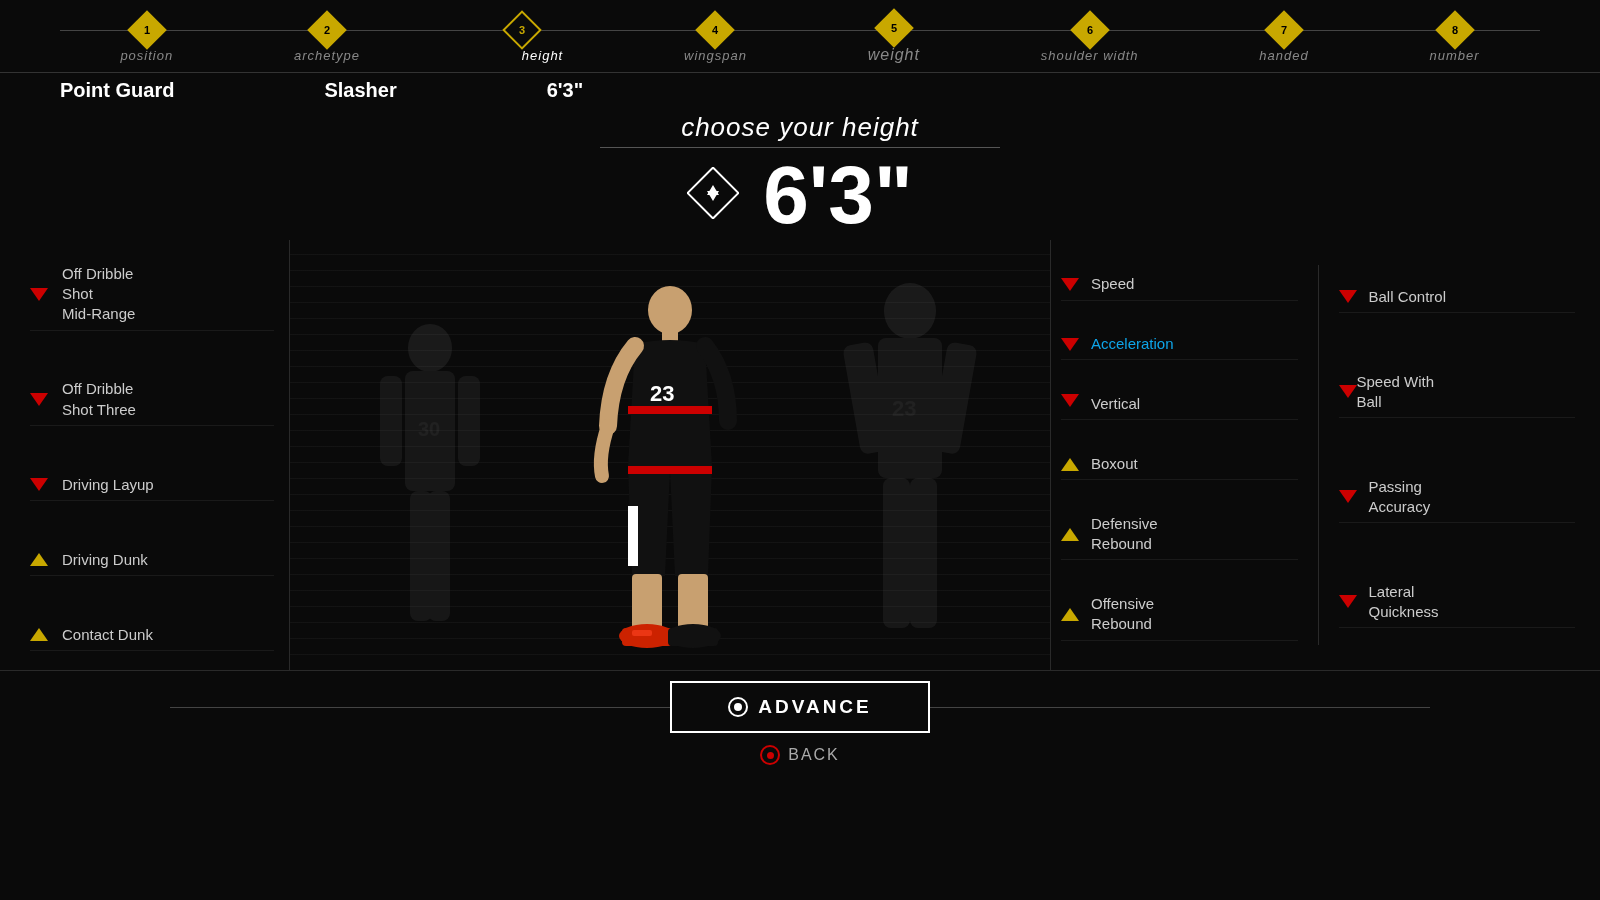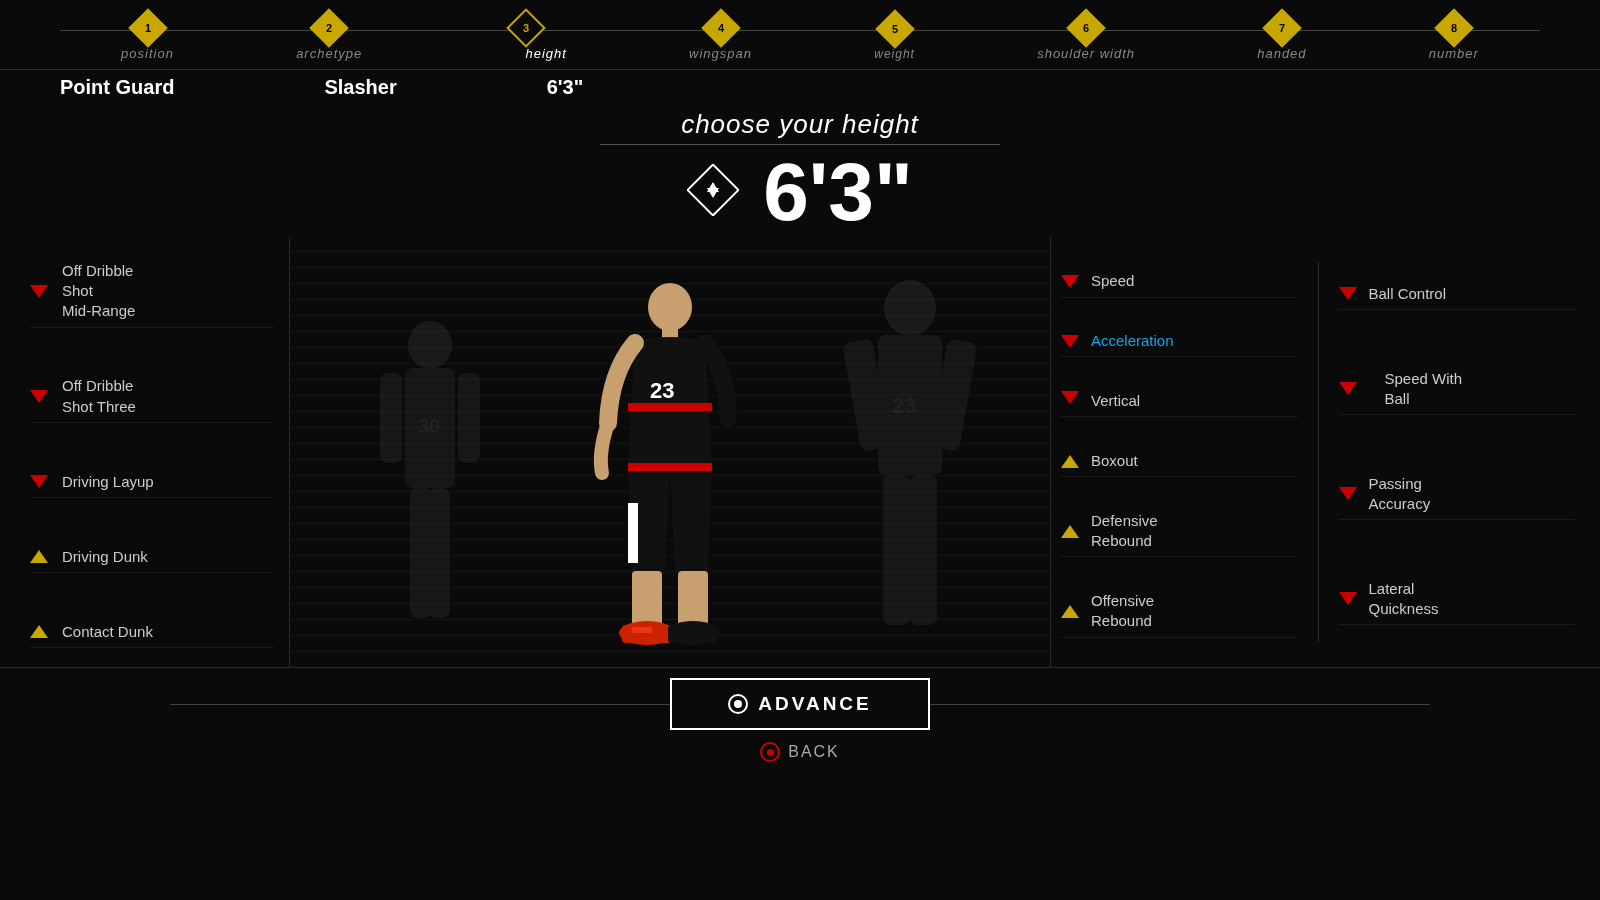--- a/index.html
+++ b/index.html
@@ -38,21 +38,21 @@
     <div style="display: flex; flex-direction: column; align-items: center; gap: 4px; z-index: 1;">
       <div style="width: 28px; height: 28px; background: rgb(200, 168, 0); transform: rotate(45deg); display: flex; align-items: center; justify-content: center;">
         <span style="transform: rotate(-45deg); font-size: 11px; font-weight: bold; color: rgb(0, 0, 0);">4</span>
       </div>
       <div style="font-size: 13px; color: rgb(136, 136, 136); font-style: italic; letter-spacing: 1px;">wingspan</div>
     </div>
     <div style="display: flex; flex-direction: column; align-items: center; gap: 4px; z-index: 1;">
       <div style="width: 28px; height: 28px; background: rgb(200, 168, 0); transform: rotate(45deg); display: flex; align-items: center; justify-content: center;">
         <span style="transform: rotate(-45deg); font-size: 11px; font-weight: bold; color: rgb(0, 0, 0);">5</span>
       </div>
-      <div style="font-size: 12px; color: rgb(136, 136, 136); font-style: italic; letter-spacing: 1px;">weight</div>
+      <div style="font-size: 16px; color: rgb(136, 136, 136); font-style: italic; letter-spacing: 1px;">weight</div>
     </div>
     <div style="display: flex; flex-direction: column; align-items: center; gap: 4px; z-index: 1;">
       <div style="width: 28px; height: 28px; background: rgb(200, 168, 0); transform: rotate(45deg); display: flex; align-items: center; justify-content: center;">
         <span style="transform: rotate(-45deg); font-size: 11px; font-weight: bold; color: rgb(0, 0, 0);">6</span>
       </div>
       <div style="font-size: 13px; color: rgb(136, 136, 136); font-style: italic; letter-spacing: 1px;">shoulder width</div>
     </div>
     <div style="display: flex; flex-direction: column; align-items: center; gap: 4px; z-index: 1;">
       <div style="width: 28px; height: 28px; background: rgb(200, 168, 0); transform: rotate(45deg); display: flex; align-items: center; justify-content: center;">
         <span style="transform: rotate(-45deg); font-size: 11px; font-weight: bold; color: rgb(0, 0, 0);">7</span>
@@ -193,21 +193,21 @@
           <div style="font-size: 15px; color: rgb(204, 204, 204); line-height: 1.35; white-space: pre-line;">Offensive
 Rebound</div>
         </div>
       </div>
       <div style="width: 1px; background: rgb(42, 42, 42); margin: 10px;"></div>
       <div style="flex: 1 1 0%; display: flex; flex-direction: column; justify-content: space-around; padding-left: 10px;">
         <div style="display: flex; align-items: center; gap: 12px; padding: 5px 0px; border-bottom: 1px solid rgb(26, 26, 26);">
           <div style="width: 0px; height: 0px; border-left: 9px solid transparent; border-right: 9px solid transparent; border-top: 13px solid rgb(204, 0, 0); flex-shrink: 0;"></div>
           <div style="font-size: 15px; color: rgb(204, 204, 204); line-height: 1.35; white-space: pre-line;">Ball Control</div>
         </div>
-        <div style="display: flex; align-items: center; gap: 28px; padding: 5px 0px; border-bottom: 1px solid rgb(26, 26, 26);">
+        <div style="display: flex; align-items: center; gap: 0; padding: 5px 0px; border-bottom: 1px solid rgb(26, 26, 26);">
           <div style="width: 0px; height: 0px; border-left: 9px solid transparent; border-right: 9px solid transparent; border-top: 13px solid rgb(204, 0, 0); flex-shrink: 0;"></div>
           <div style="font-size: 15px; color: rgb(204, 204, 204); line-height: 1.35; white-space: pre-line;">Speed With
 Ball</div>
         </div>
         <div style="display: flex; align-items: center; gap: 12px; padding: 5px 0px; border-bottom: 1px solid rgb(26, 26, 26);">
           <div style="width: 0px; height: 0px; border-left: 9px solid transparent; border-right: 9px solid transparent; border-top: 13px solid rgb(204, 0, 0); flex-shrink: 0;"></div>
           <div style="font-size: 15px; color: rgb(204, 204, 204); line-height: 1.35; white-space: pre-line;">Passing
 Accuracy</div>
         </div>
         <div style="display: flex; align-items: center; gap: 12px; padding: 5px 0px; border-bottom: 1px solid rgb(26, 26, 26);">

